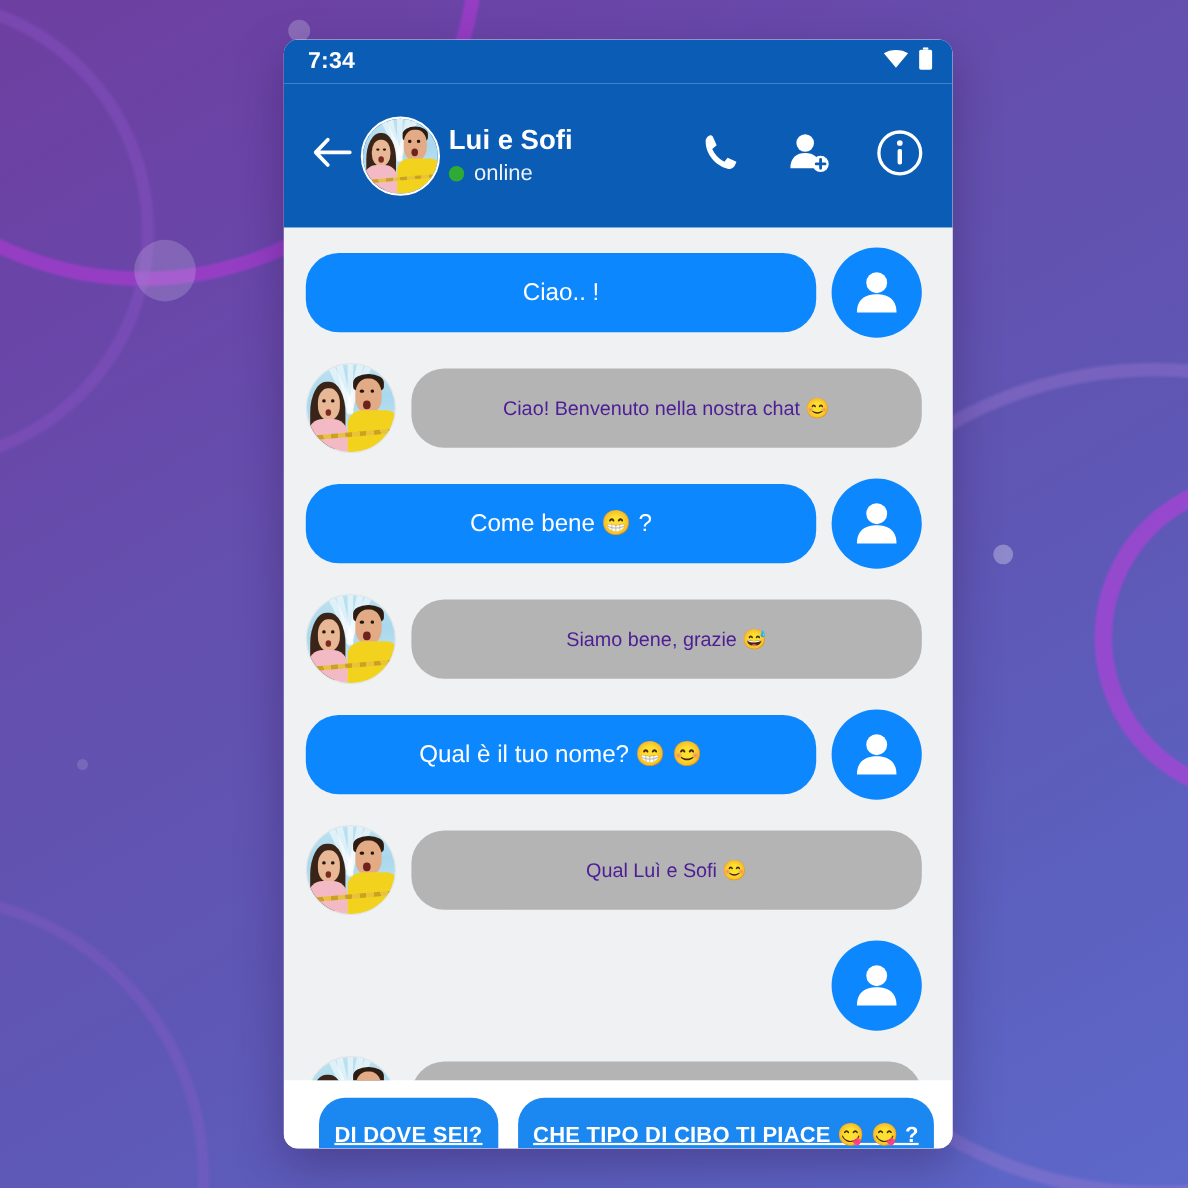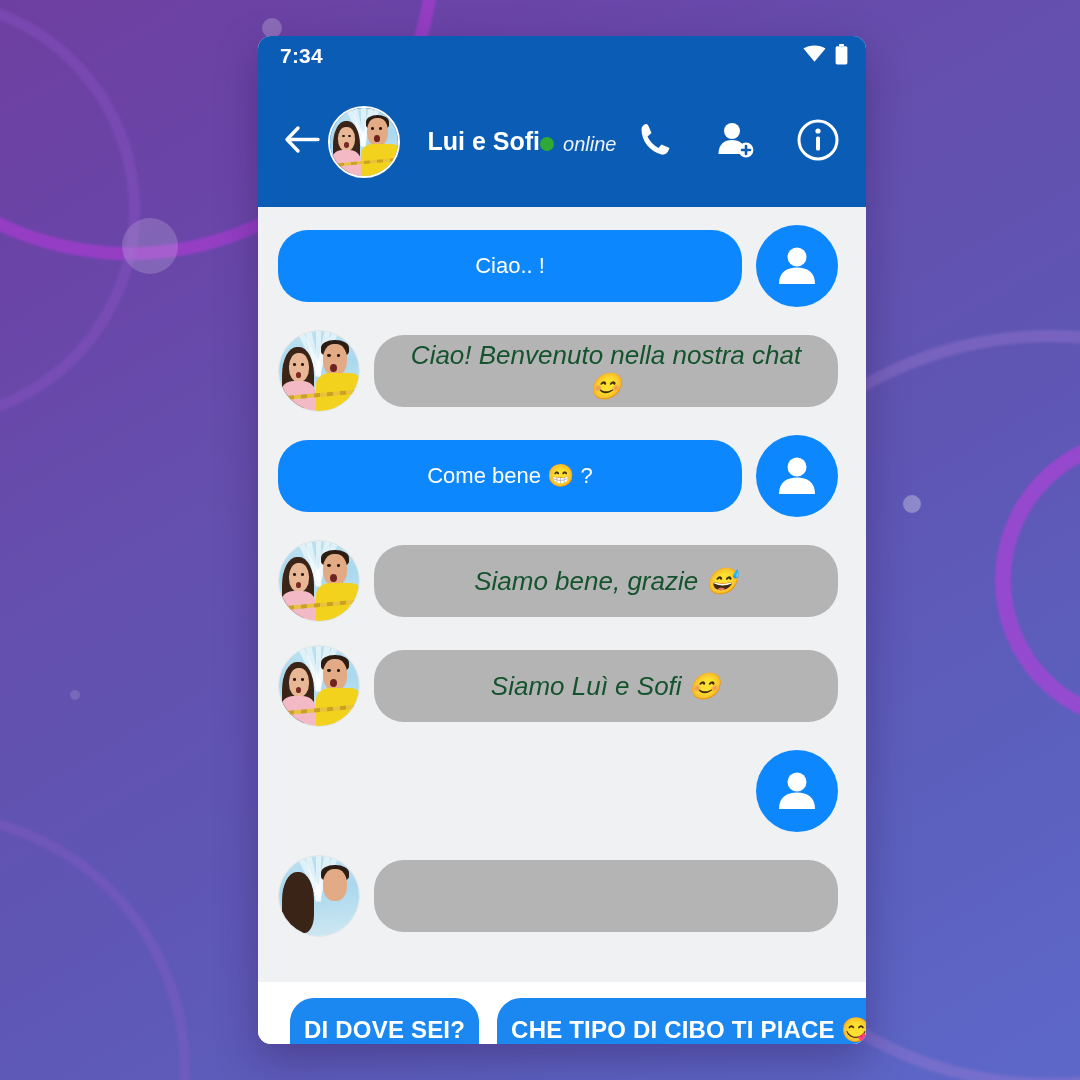--- a/index.html
+++ b/index.html
@@ -142,21 +142,22 @@
     border-radius: 50%;
     flex: 0 0 auto;
     margin-left: 6px;
     overflow: hidden;
     border: 2px solid #ffffff;
     position: relative;
   }
   .hdr-title-wrap {
     margin-left: 8px;
     display: flex;
-    justify-content: center;
+    flex-direction: column;
+    justify-content: flex-start;
     flex: 1 1 auto;
     min-width: 0;
   }
   .hdr-name {
     color: #ffffff;
     font-size: 25px;
     font-weight: bold;
     line-height: 1.15;
     white-space: nowrap;
   }
@@ -168,21 +169,20 @@
   }
   .online-dot {
     width: 14px; height: 14px;
     border-radius: 50%;
     background: #2faa35;
     flex: 0 0 auto;
   }
   .hdr-status-text {
     color: #eef3f8;
     font-size: 20px;
-    font-style: italic;
   }
   .hdr-actions {
     display: flex;
     align-items: center;
     gap: 40px;
     flex: 0 0 auto;
     padding-right: 4px;
   }
 
   
@@ -317,25 +317,24 @@
   }
   .bubble.sent {
     background: #0d87fe;
     color: #ffffff;
     flex: 1 1 auto;
     margin-right: 14px;
     font-size: 22px;
   }
   .bubble.recv {
     background: #b4b4b4;
-    color: #14532d;
+    color: #4c1d95;
     flex: 1 1 auto;
     margin-left: 14px;
-    font-size: 26px;
-    font-style: italic;
+    font-size: 18px;
   }
 
   .av {
     width: 82px; height: 82px;
     border-radius: 50%;
     flex: 0 0 auto;
     overflow: hidden;
     position: relative;
   }
   .av.me {
@@ -356,31 +355,32 @@
     flex: 0 0 auto;
     display: flex;
     align-items: flex-end;
     gap: 18px;
     padding: 0 32px;
     overflow: hidden;
   }
   .chip {
     background: #1b87f0;
     color: #ffffff;
-    font-size: 24px;
+    font-size: 20px;
     font-weight: bold;
     border-radius: 24px 24px 0 0;
     padding: 9px 14px 0 14px;
     height: 46px;
     white-space: nowrap;
     display: flex;
     align-items: flex-end;
     justify-content: center;
     letter-spacing: .2px;
     flex: 0 0 auto;
+    text-decoration: underline;
   }
 </style>
 </head>
 <body>
 
 <div class="bg-decor">
   <div class="arc arc-magenta-top"></div>
   <div class="arc arc-violet-left"></div>
   <div class="arc arc-right-light"></div>
   <div class="arc arc-right-magenta"></div>
@@ -543,20 +543,29 @@
           <div class="man-eye l"></div>
             <div class="man-eye r"></div>
           <div class="man-mouth"></div>
             <div class="man-body"></div>
           <div class="rope"></div>
         </div>
       </div>
       <div class="bubble recv">Siamo bene, grazie 😅</div>
     </div>
 
+    <div class="row sent">
+      <div class="bubble sent">Qual è il tuo nome? 😁 😊</div>
+      <div class="av me">
+        <svg width="50" height="50" viewBox="0 0 50 50">
+          <circle cx="25" cy="16" r="9.5" fill="#ffffff"></circle>
+          <path d="M7 43 C7 31 15 26.5 25 26.5 C35 26.5 43 31 43 43 Z" fill="#ffffff"></path>
+        </svg>
+      </div>
+    </div>
 
     <div class="row recv">
       <div class="av them">
         <div class="people">
           <div class="ray r1"></div>
             <div class="ray r2"></div>
             <div class="ray r3"></div>
           <div class="ray r4"></div>
             <div class="ray r5"></div>
           <div class="woman-hair"></div>
@@ -567,21 +576,21 @@
             <div class="woman-body"></div>
           <div class="man-hair"></div>
             <div class="man-face"></div>
           <div class="man-eye l"></div>
             <div class="man-eye r"></div>
           <div class="man-mouth"></div>
             <div class="man-body"></div>
           <div class="rope"></div>
         </div>
       </div>
-      <div class="bubble recv">Siamo Luì e Sofi 😊</div>
+      <div class="bubble recv">Qual Luì e Sofi 😊</div>
     </div>
 
     <div class="row sent">
       <div class="av me">
         <svg width="50" height="50" viewBox="0 0 50 50">
           <circle cx="25" cy="16" r="9.5" fill="#ffffff"></circle>
           <path d="M7 43 C7 31 15 26.5 25 26.5 C35 26.5 43 31 43 43 Z" fill="#ffffff"></path>
         </svg>
       </div>
     </div>

